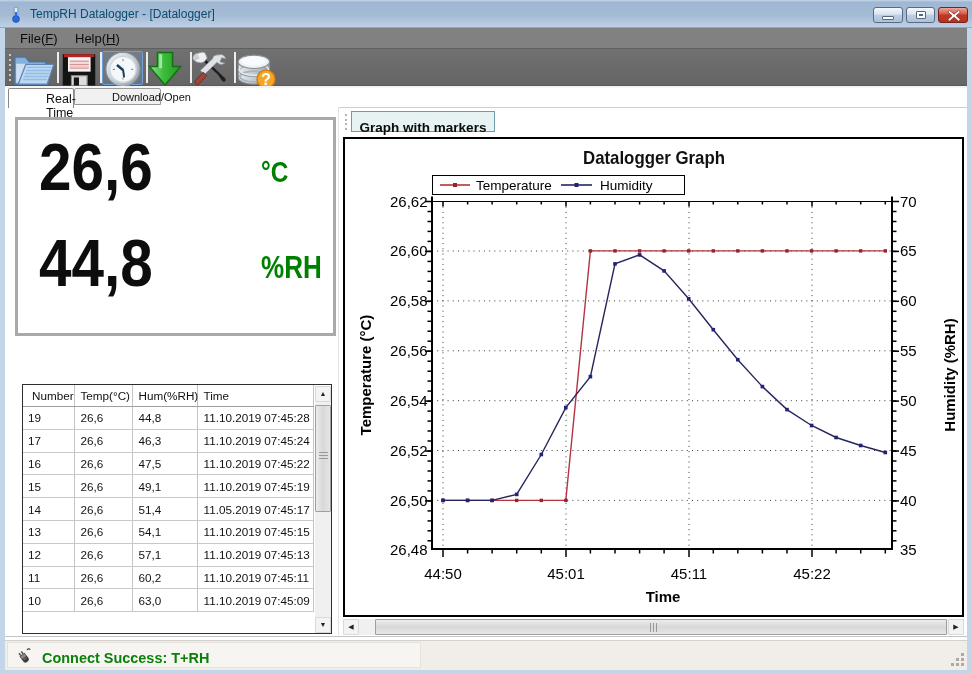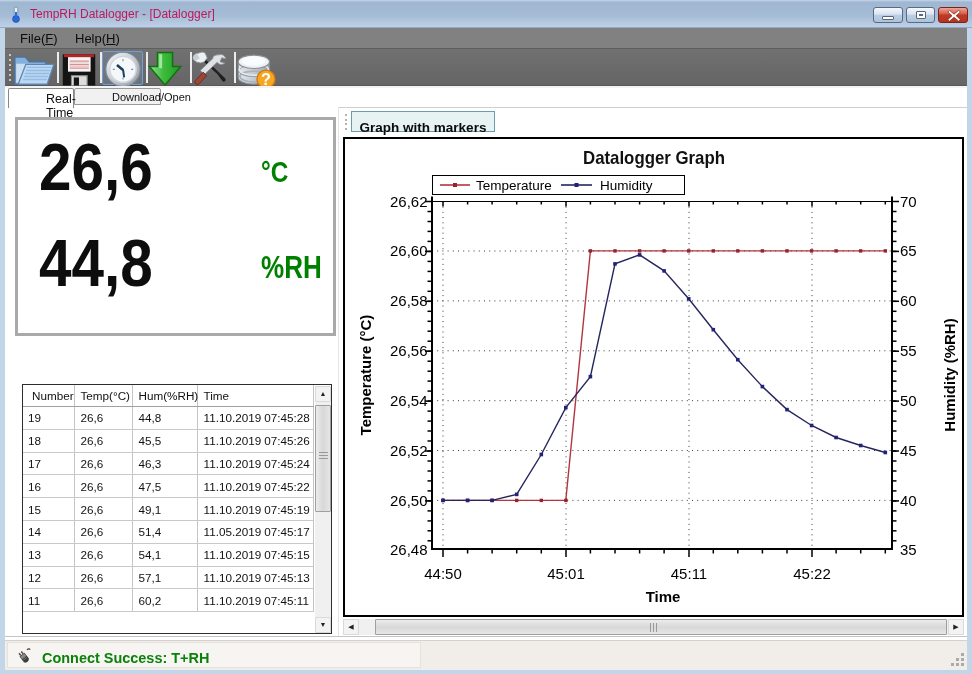--- a/index.html
+++ b/index.html
@@ -3,21 +3,21 @@
 <style>
 * { margin:0; padding:0; box-sizing:border-box; }
 html,body { width:972px; height:674px; overflow:hidden; }
 body { font-family:"Liberation Sans",sans-serif; position:relative; background:#c3d5e9; }
 .abs { position:absolute; }
 
 
 #titlebar { left:0; top:0; width:972px; height:28px;
   background:linear-gradient(180deg,#c6d5e8 0%,#9fb7d2 8%,#a4bbd5 55%,#bed0e6 100%);
   border-bottom:1px solid #93a8c0; }
-#title-text { left:30px; top:7px; font-size:12px; color:#be185d; }
+#title-text { left:30px; top:7px; font-size:12px; color:#0c4a6e; }
 .winbtn { top:6.5px; height:16px; border-radius:3px; border:1px solid #5a6a80; }
 #btn-min  { left:873px; width:30px; background:linear-gradient(180deg,#f4f8fc 0%,#d8e4f0 45%,#bccfe3 50%,#adc3da 100%); }
 #btn-max  { left:906px; width:29px; background:linear-gradient(180deg,#f4f8fc 0%,#d8e4f0 45%,#bccfe3 50%,#adc3da 100%); }
 #btn-close { left:938px; width:30px; border-color:#7c2218; background:linear-gradient(180deg,#eba69a 0%,#d8604c 40%,#c03a24 50%,#b43420 100%); }
 #btn-min i { position:absolute; left:8px; top:8px; width:12px; height:4px; background:#fdfdfd; border:1px solid #56677e; border-radius:1px; }
 #btn-max i { position:absolute; left:8.5px; top:3.5px; width:10px; height:8px; background:#fdfdfd; border:1px solid #56677e; border-radius:1px; }
 #btn-max i:after { content:""; position:absolute; left:2px; top:2px; width:4px; height:2px; background:#56677e; }
 #btn-close svg { position:absolute; left:7px; top:1px; }
 
 
@@ -214,26 +214,20 @@
           <th>Hum(%RH)</th>
           <th>Time</th>
         </tr>
 <tr>
           <td>19</td>
           <td>26,6</td>
           <td>44,8</td>
           <td class="tc">11.10.2019 07:45:28</td>
         </tr>
 <tr>
-          <td>18</td>
-          <td>26,6</td>
-          <td>45,5</td>
-          <td class="tc">11.10.2019 07:45:26</td>
-        </tr>
-<tr>
           <td>17</td>
           <td>26,6</td>
           <td>46,3</td>
           <td class="tc">11.10.2019 07:45:24</td>
         </tr>
 <tr>
           <td>16</td>
           <td>26,6</td>
           <td>47,5</td>
           <td class="tc">11.10.2019 07:45:22</td>
@@ -260,20 +254,26 @@
           <td>12</td>
           <td>26,6</td>
           <td>57,1</td>
           <td class="tc">11.10.2019 07:45:13</td>
         </tr>
 <tr>
           <td>11</td>
           <td>26,6</td>
           <td>60,2</td>
           <td class="tc">11.10.2019 07:45:11</td>
+        </tr>
+<tr>
+          <td>10</td>
+          <td>26,6</td>
+          <td>63,0</td>
+          <td class="tc">11.10.2019 07:45:09</td>
         </tr>
 </tbody>
     </table>
 </div>
 
 <div class="abs sb" style="left:315px;top:385.5px;width:16px;height:247px;"></div>
 <div class="abs sbtn" style="left:315px;top:385.5px;width:16px;height:16px;">▲</div>
 <div class="abs sbtn" style="left:315px;top:616.5px;width:16px;height:16px;">▼</div>
 <div class="abs sthumb" style="left:315px;top:405px;width:16px;height:107px;"></div>
 <div class="abs" style="left:318.5px;top:452px;width:9px;height:1px;background:#999;"></div>

